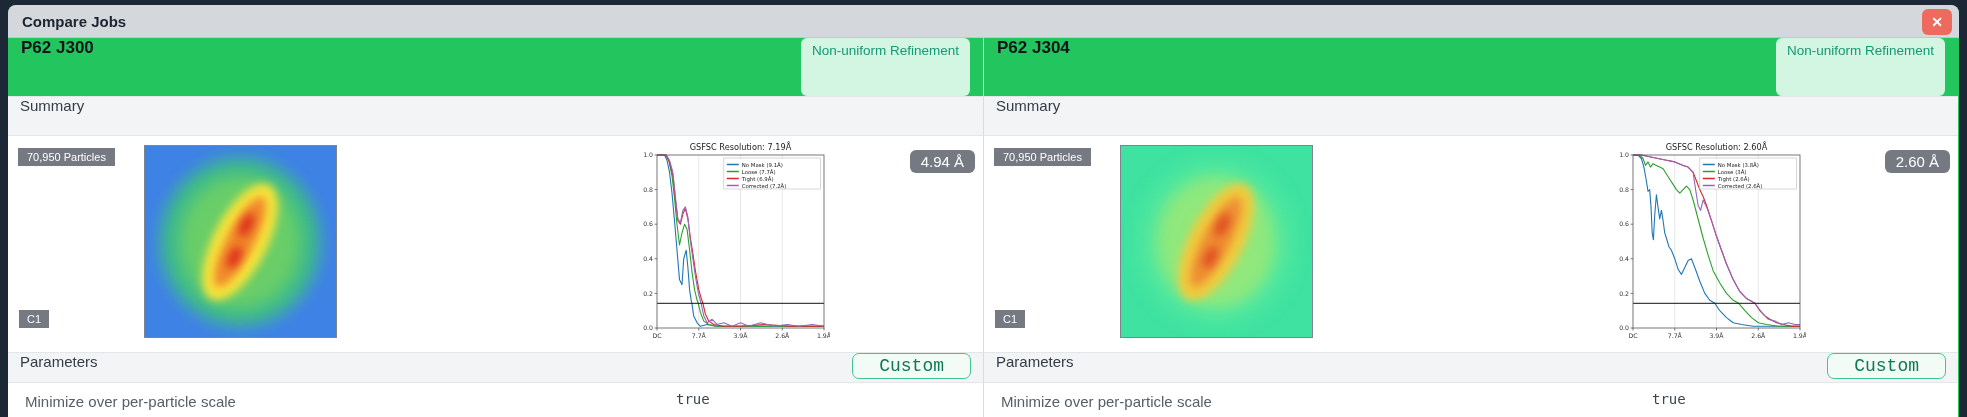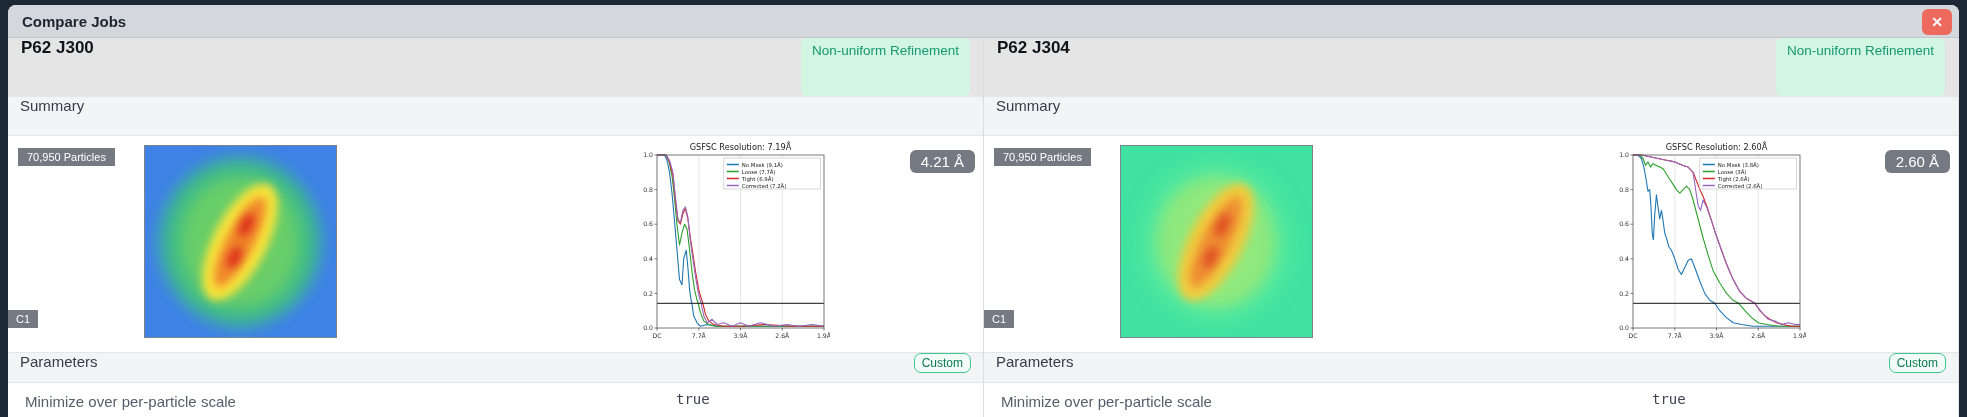--- a/index.html
+++ b/index.html
@@ -1,35 +1,35 @@
 <!DOCTYPE html>
 <html><head>
 <meta charset="utf-8">
 <style>
   * { margin:0; padding:0; box-sizing:border-box; }
   html,body { width:1967px; height:417px; overflow:hidden; background:#1d2836; font-family:"Liberation Sans", sans-serif; }
-  .modal { position:absolute; left:8px; top:5px; width:1951px; height:412px; background:#e5e5e5; border-radius:8px 8px 0 0; overflow:hidden; }
+  .modal { position:absolute; left:8px; top:5px; width:1951px; height:412px; background:#22c55e; border-radius:8px 8px 0 0; overflow:hidden; }
   .modal-header { position:relative; height:33px; background:#d4d7dc; display:flex; align-items:center; padding:0 14px; border-bottom:1px solid #c3c7cd; }
   .modal-title { font-size:15px; font-weight:bold; color:#1c2430; }
   .close-btn { position:absolute; right:7px; top:4px; width:30px; height:26px; background:#ed6a5e; border:none; border-radius:6px; color:#ffffff; font-size:14px; font-weight:bold; line-height:26px; text-align:center; cursor:pointer; }
   .modal-body { display:flex; height:379px; }
   .panel { width:975px; position:relative; }
   .panel + .panel { border-left:1px solid #d9dce1; width:975px; }
   .title-row { height:58px; display:flex; justify-content:space-between; padding:0 13px; }
   .job-title { font-size:17px; font-weight:bold; color:#10151c; }
   .type-badge { background:#d3f6e3; color:#169874; font-size:13.5px; padding:5px 11px; border-radius:6px; }
   .section-bar { background:#f3f4f6; border-top:1px solid #e4e6ea; border-bottom:1px solid #e4e6ea; display:flex; align-items:flex-start; justify-content:space-between; padding:0 12px; }
   .summary-bar { height:40px; }
   .params-bar { height:31px;gap:28px; }
   .section-label { font-size:15px; color:#333c48; }
-  .custom-badge { background:#f2fbf6; border:1.5px solid #3cc98e; color:#0c7a52; font-size:12px; padding:2px 7px; border-radius:7px; }
+  .custom-badge { background:#f2fbf6; border:1.5px solid #3cc98e; color:#0c7a52; font-size:18px; padding:2px 26px; border-radius:7px;font-family:Liberation Mono, monospace; }
   .summary-content { position:relative; height:216px; background:#ffffff; }
   .gray-badge { position:absolute; background:rgba(104,110,119,0.92); color:#ffffff; border-radius:0; font-size:11px; padding:3px 9px; }
   .particles-badge { left:10px; top:12px; }
-  .c1-badge { left:0; top:174px; padding:3px 8px; }
+  .c1-badge { left:11px; top:174px; padding:3px 8px; }
   .res-badge { right:8px; top:14px; font-size:15px; padding:3px 11px; border-radius:6px; }
   .volume { position:absolute; left:136px; top:9px; width:193px; height:193px; border:1px solid #7d848d; }
   .volume svg { display:block; }
   .fsc-chart { position:absolute; left:622px; top:4px; width:200px; height:205px; }
   .param-row { position:relative; height:34px; background:#ffffff; }
   .param-label { position:absolute; left:17px; top:10px; font-size:15px; color:#555e69; }
   .param-value { position:absolute; left:668px; top:8px; font-size:14px; color:#3a4550; font-family:"DejaVu Sans Mono", monospace; }
 </style>
 </head>
 <body>
@@ -108,21 +108,21 @@
               <line x1="96.8" y1="24.5" x2="108.8" y2="24.5" stroke="#1f77b4" stroke-width="1.3"></line>
               <text x="111.8" y="26.5" font-size="5.4" fill="#222">No Mask (9.1Å)</text>
               <line x1="96.8" y1="31.5" x2="108.8" y2="31.5" stroke="#2ca02c" stroke-width="1.3"></line>
               <text x="111.8" y="33.5" font-size="5.4" fill="#222">Loose (7.7Å)</text>
               <line x1="96.8" y1="38.5" x2="108.8" y2="38.5" stroke="#d62728" stroke-width="1.3"></line>
               <text x="111.8" y="40.5" font-size="5.4" fill="#222">Tight (6.9Å)</text>
               <line x1="96.8" y1="45.5" x2="108.8" y2="45.5" stroke="#9467bd" stroke-width="1.3"></line>
               <text x="111.8" y="47.5" font-size="5.4" fill="#222">Corrected (7.2Å)</text>
               <text x="110.5" y="9.5" font-size="8.2" text-anchor="middle" fill="#222">GSFSC Resolution: 7.19Å</text>
             </svg></div>
-        <span class="gray-badge res-badge">4.21 Å</span>
+        <span class="gray-badge res-badge">4.94 Å</span>
         <span class="gray-badge c1-badge">C1</span>
       </div>
       <div class="section-bar params-bar">
         <span class="section-label">Parameters</span>
         <span class="custom-badge">Custom</span>
       </div>
       <div class="param-row">
         <span class="param-label">Minimize over per-particle scale</span>
         <span class="param-value">true</span>
       </div>

